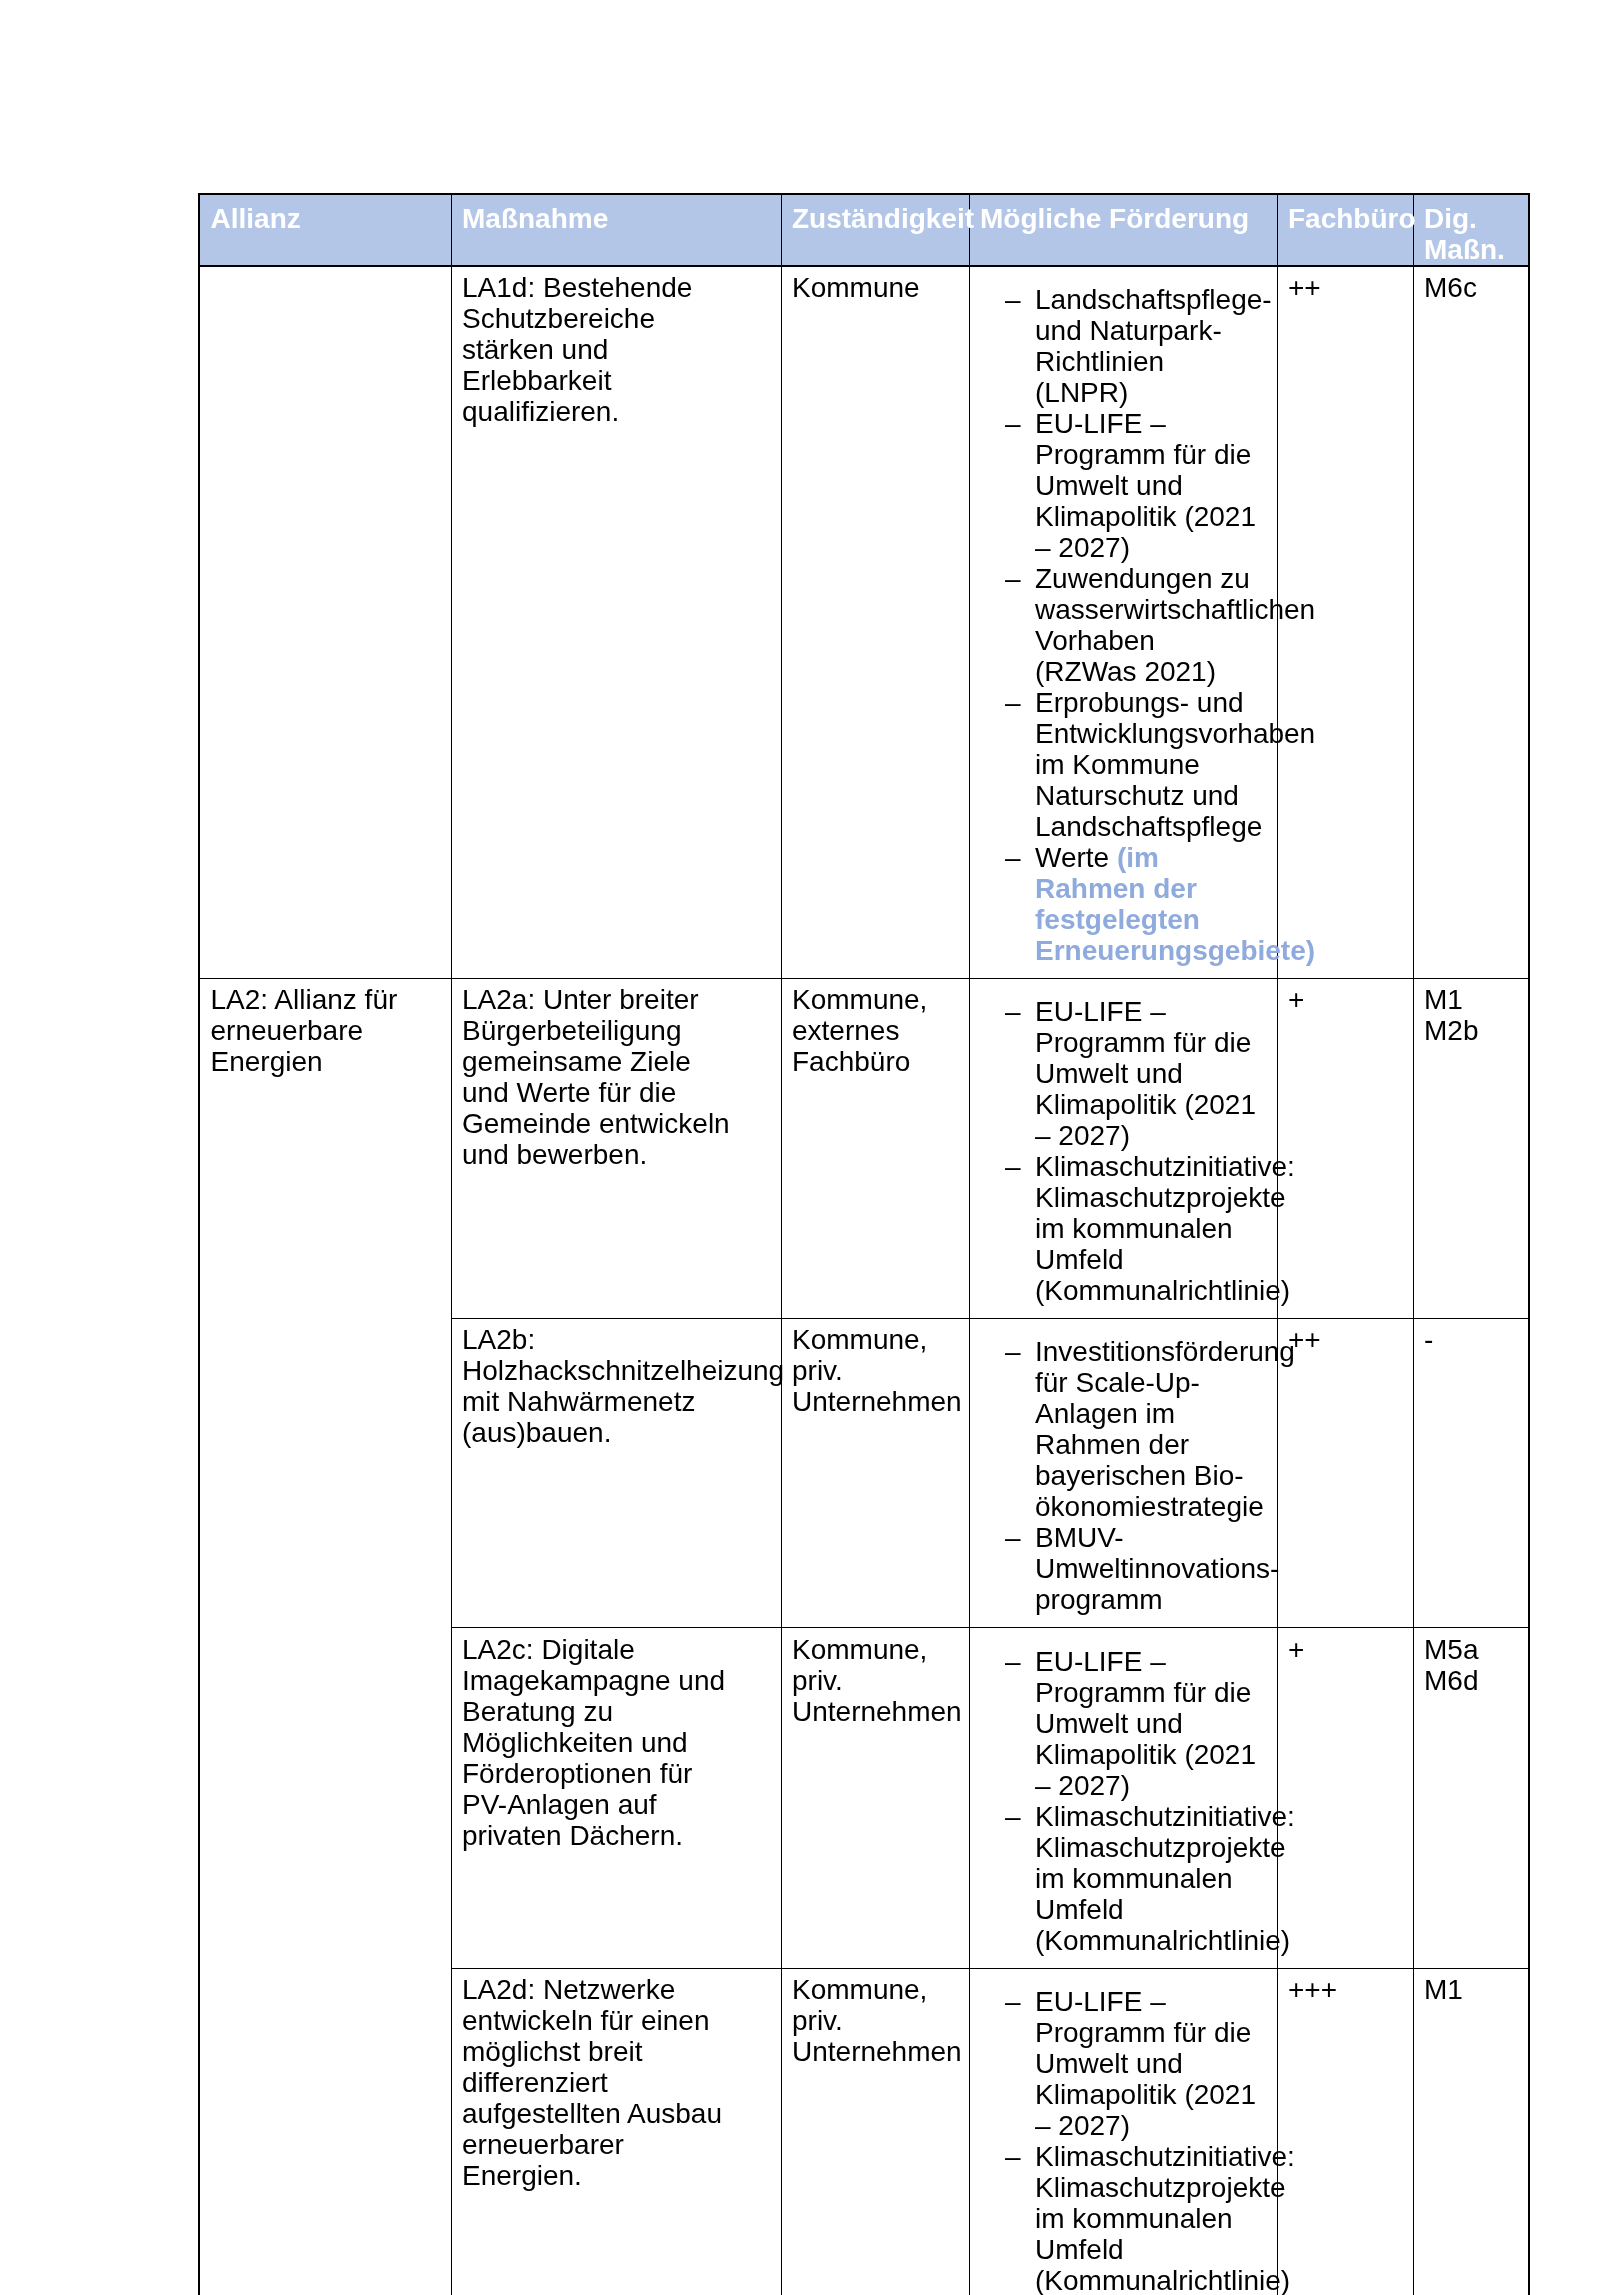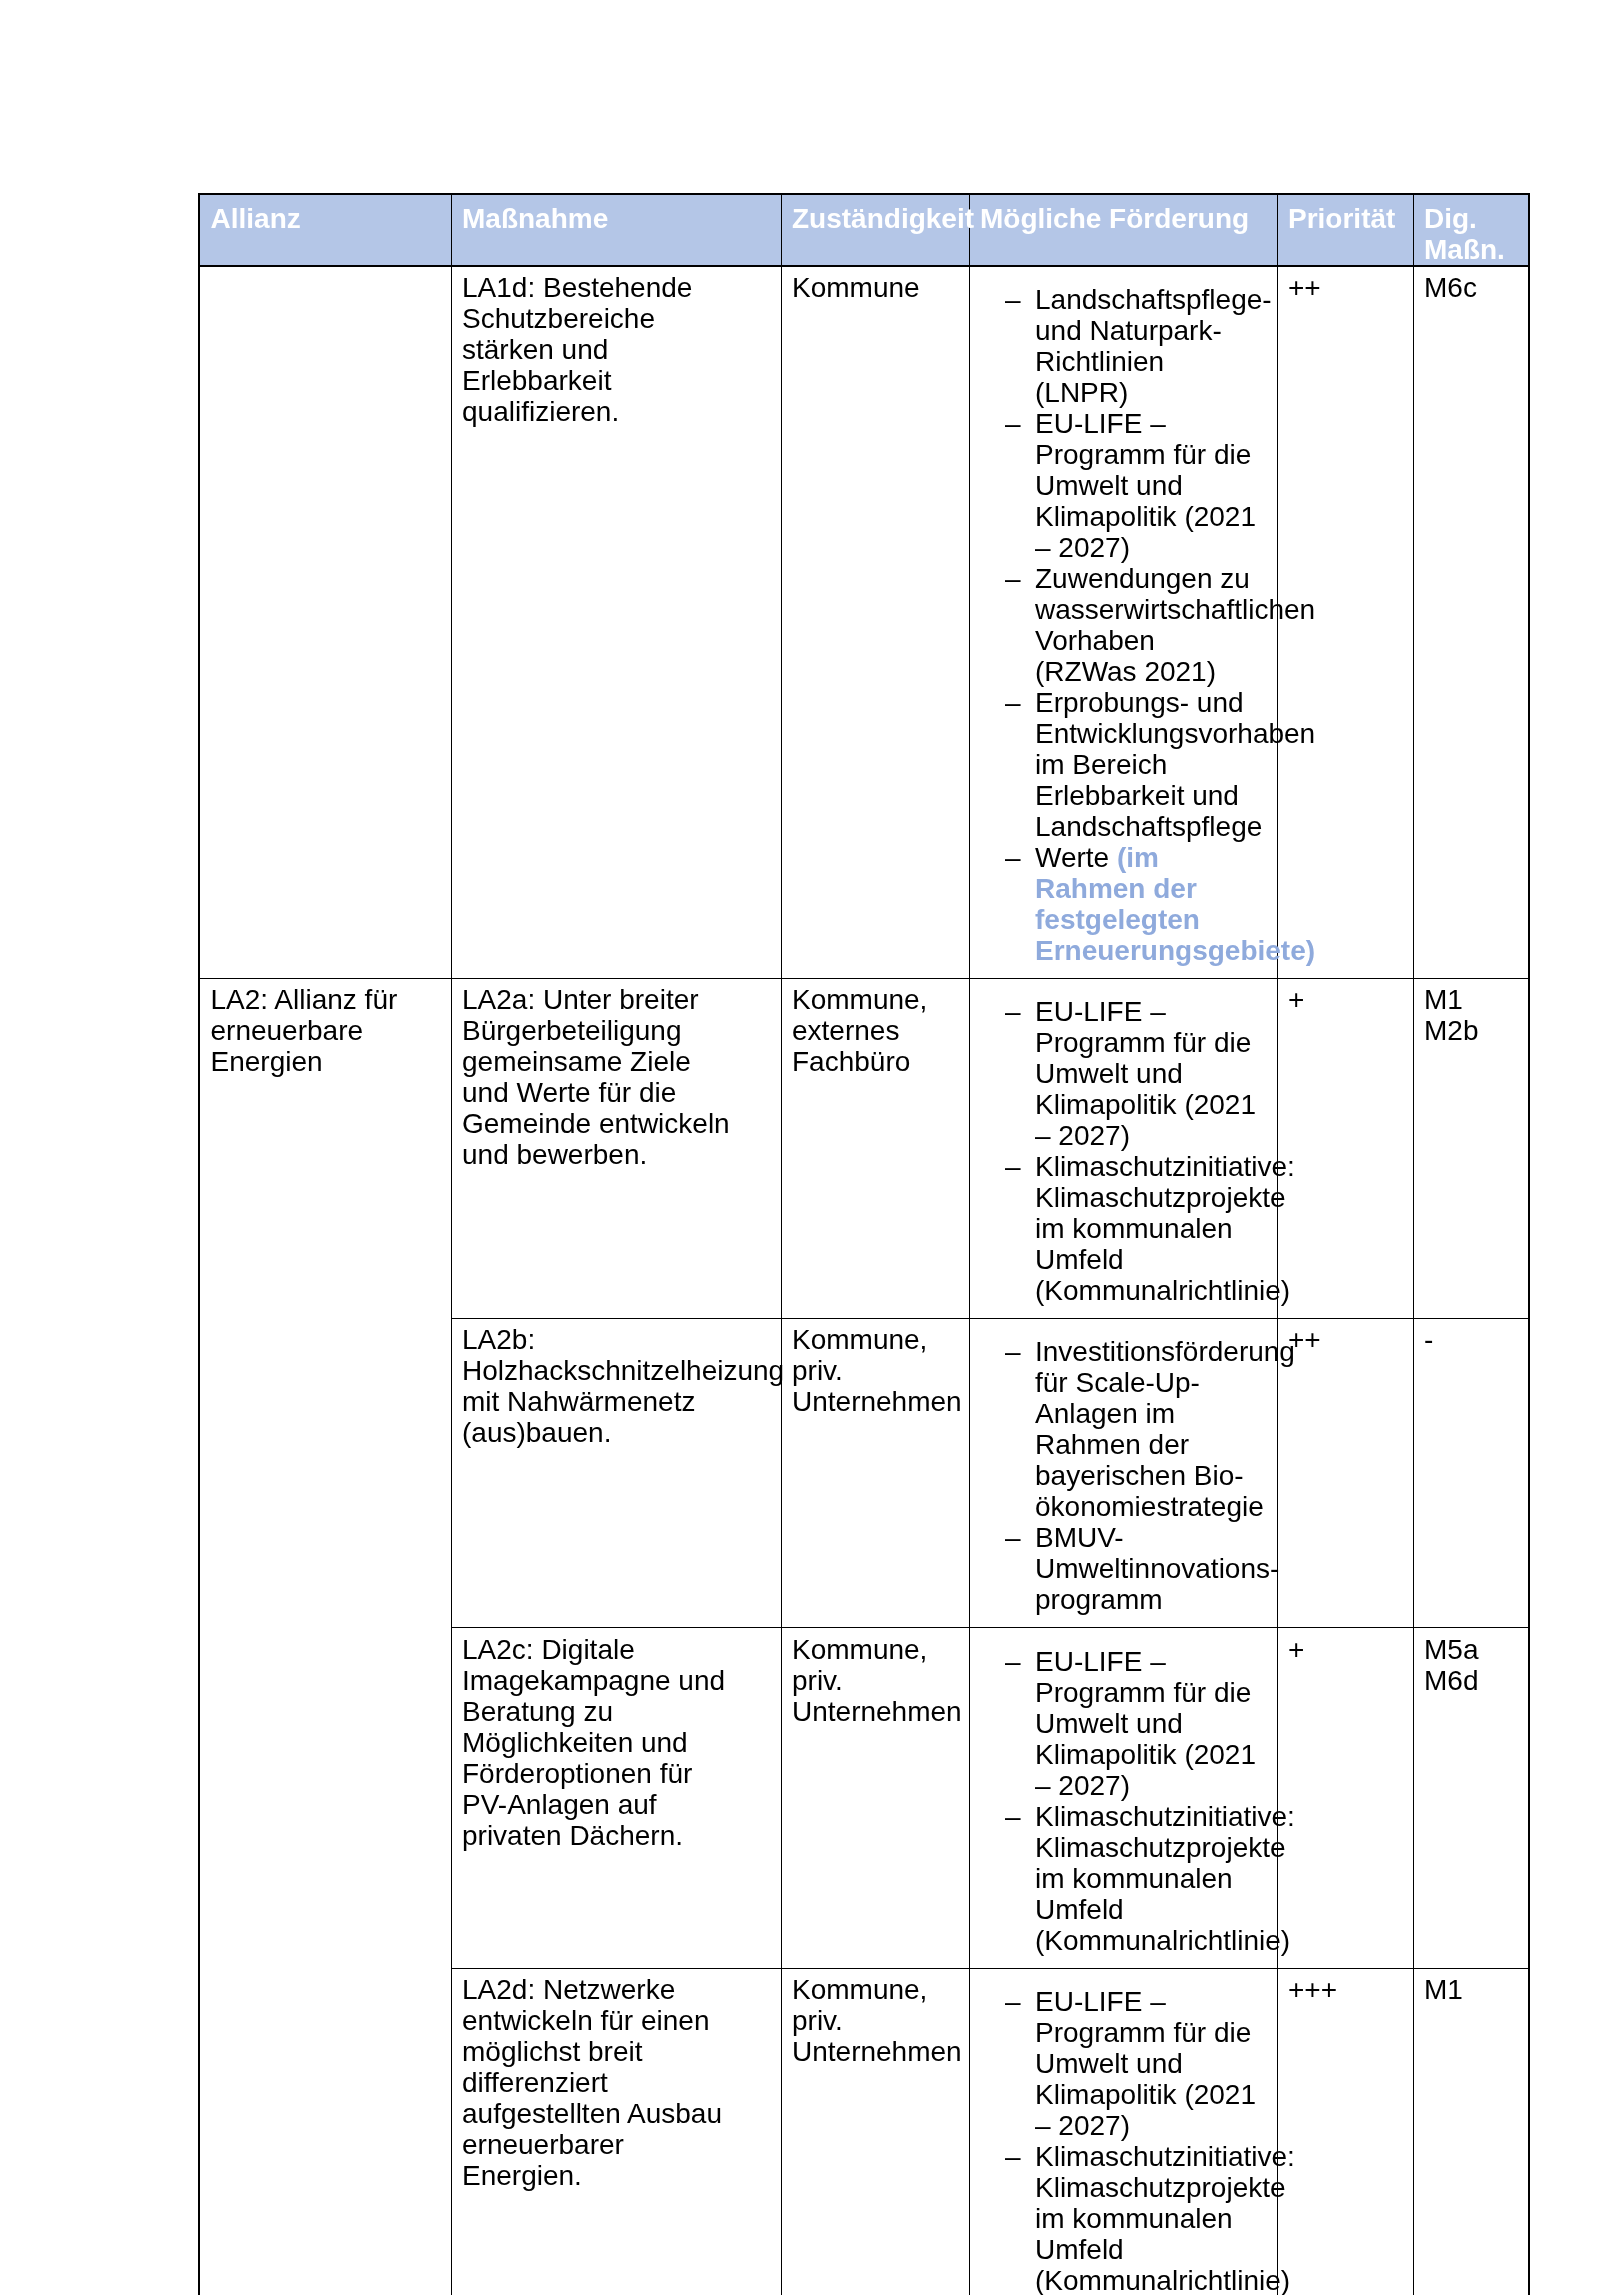--- a/index.html
+++ b/index.html
@@ -90,40 +90,40 @@
       <col class="c-foerderung">
       <col class="c-prioritaet">
       <col class="c-dig">
     </colgroup>
     <tbody>
         <tr>
       <th>Allianz</th>
       <th>Maßnahme</th>
       <th>Zuständigkeit</th>
       <th>Mögliche Förderung</th>
-      <th>Priorität</th>
+      <th>Fachbüro</th>
       <th>
             <div class="cell-text" style="max-width:92px">Dig. Maßn.</div>
           </th>
     </tr>
 
     <tr class="r-la1d">
       <td></td>
       <td>
         <div class="cell-text">LA1d: Bestehende Schutzbereiche stärken und Erlebbarkeit qualifizieren.</div>
       </td>
       <td>
         <div class="cell-text zust">Kommune</div>
       </td>
       <td>
         <ul class="funding-list">
           <li><span>Landschaftspflege- und Naturpark-Richtlinien (LNPR)</span></li>
           <li><span>EU-LIFE – Programm für die Umwelt und Klimapolitik (2021 – 2027)</span></li>
           <li><span>Zuwendungen zu wasserwirtschaftlichen Vorhaben (RZWas 2021)</span></li>
-          <li><span>Erprobungs- und Entwicklungsvorhaben im Bereich Erlebbarkeit und Landschaftspflege</span></li>
+          <li><span>Erprobungs- und Entwicklungsvorhaben im Kommune Naturschutz und Landschaftspflege</span></li>
           <li><span>Werte </span><span class="hl">(im Rahmen der festgelegten Erneuerungsgebiete)</span></li>
         </ul>
       </td>
       <td>
         <div>++</div>
       </td>
       <td>
         <div>M6c</div>
       </td>
     </tr>

